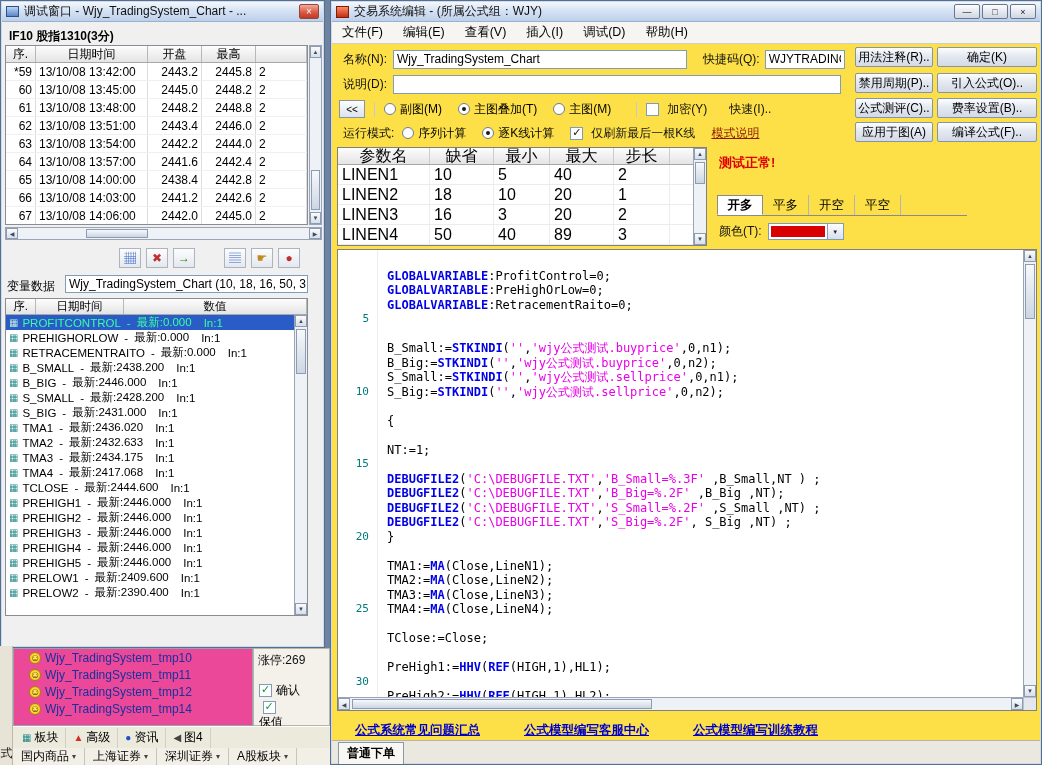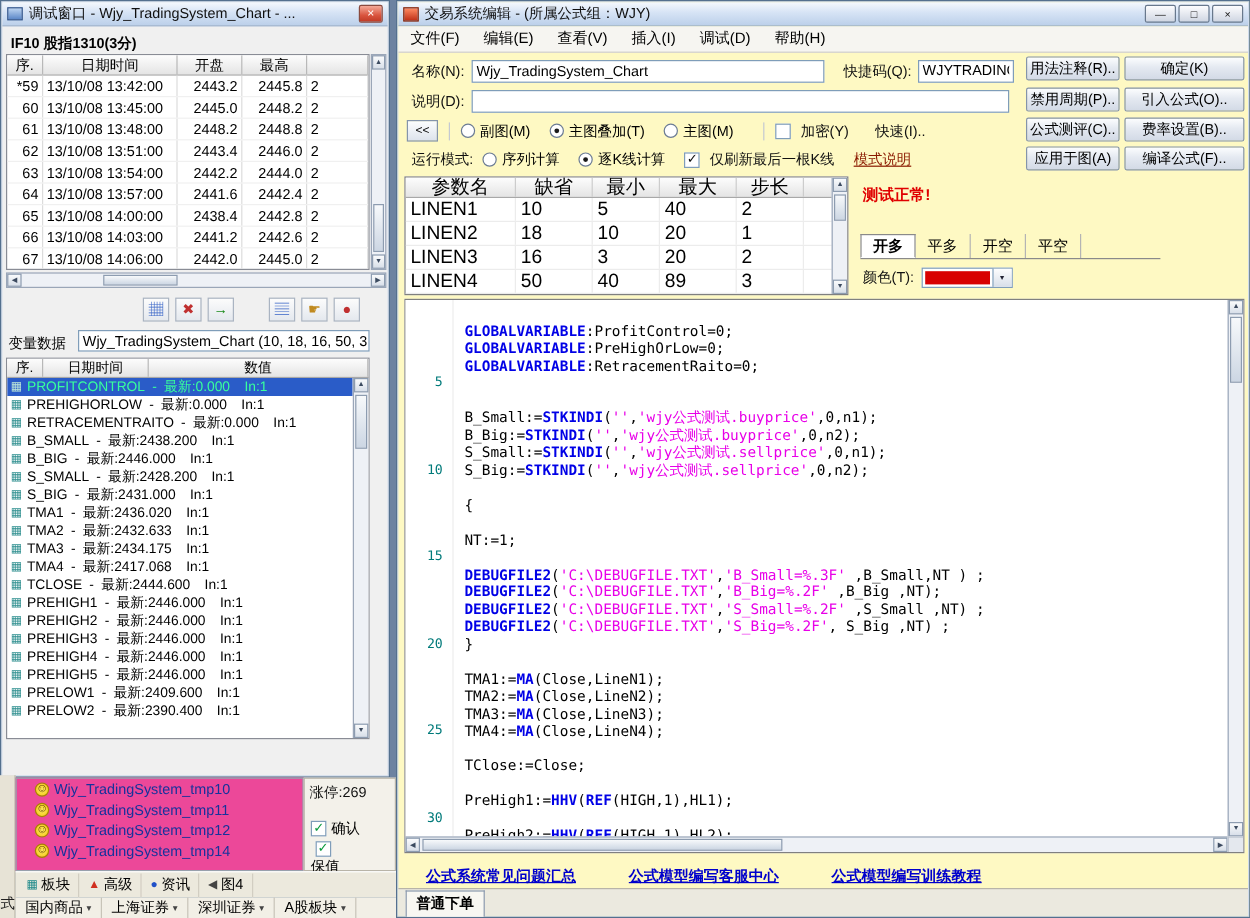--- a/index.html
+++ b/index.html
@@ -85,21 +85,21 @@
   .chkbox.dark.on::before{color:#111;}
   .btabs1{position:absolute;left:13px;top:726px;width:318px;height:22px;background:#ece9dd;border-top:1px solid #fff;
     display:flex;align-items:center;padding-left:2px;}
   .btab1{display:flex;align-items:center;height:20px;padding:0 7px;border-right:1px solid #d2cec2;}
   .bicon{margin-right:3px;font-size:10px;line-height:10px;}
   .btabs2{position:absolute;left:13px;top:748px;width:318px;height:17px;background:#f2efe6;display:flex;align-items:center;}
   .btab2{padding:0 8px;border-right:1px solid #c8c4b8;display:flex;align-items:center;height:100%;}
   .btab2::after{content:"▾";font-size:8px;margin-left:3px;color:#444;}
 
   
-  #editwin{left:330px;top:0;width:712px;height:765px;background:#fef9c3;}
+  #editwin{left:330px;top:0;width:712px;height:765px;background:#fde047;}
   .menubar{position:absolute;left:1px;right:1px;top:21px;height:22px;background:#f6f5f1;border-bottom:1px solid #d0cec8;
     display:flex;align-items:center;}
   .menu-item{padding:0 10px;height:100%;display:flex;align-items:center;font-size:12.5px;}
   .flabel{white-space:nowrap;color:#111;}
   .frow{position:absolute;display:flex;align-items:center;height:20px;}
   .tinput{height:19px;border:1px solid #7f9db9;background:#fff;font-size:12px;padding:0 3px;font-family:inherit;}
   .fbtn{position:absolute;height:20px;border:1px solid #8494ab;border-radius:2px;
     background:linear-gradient(#fcfdfe,#e4e9f1 45%,#d3dae6);display:flex;align-items:center;justify-content:center;
     font-size:12px;white-space:nowrap;}
   .col1{left:524px;width:78px;}

